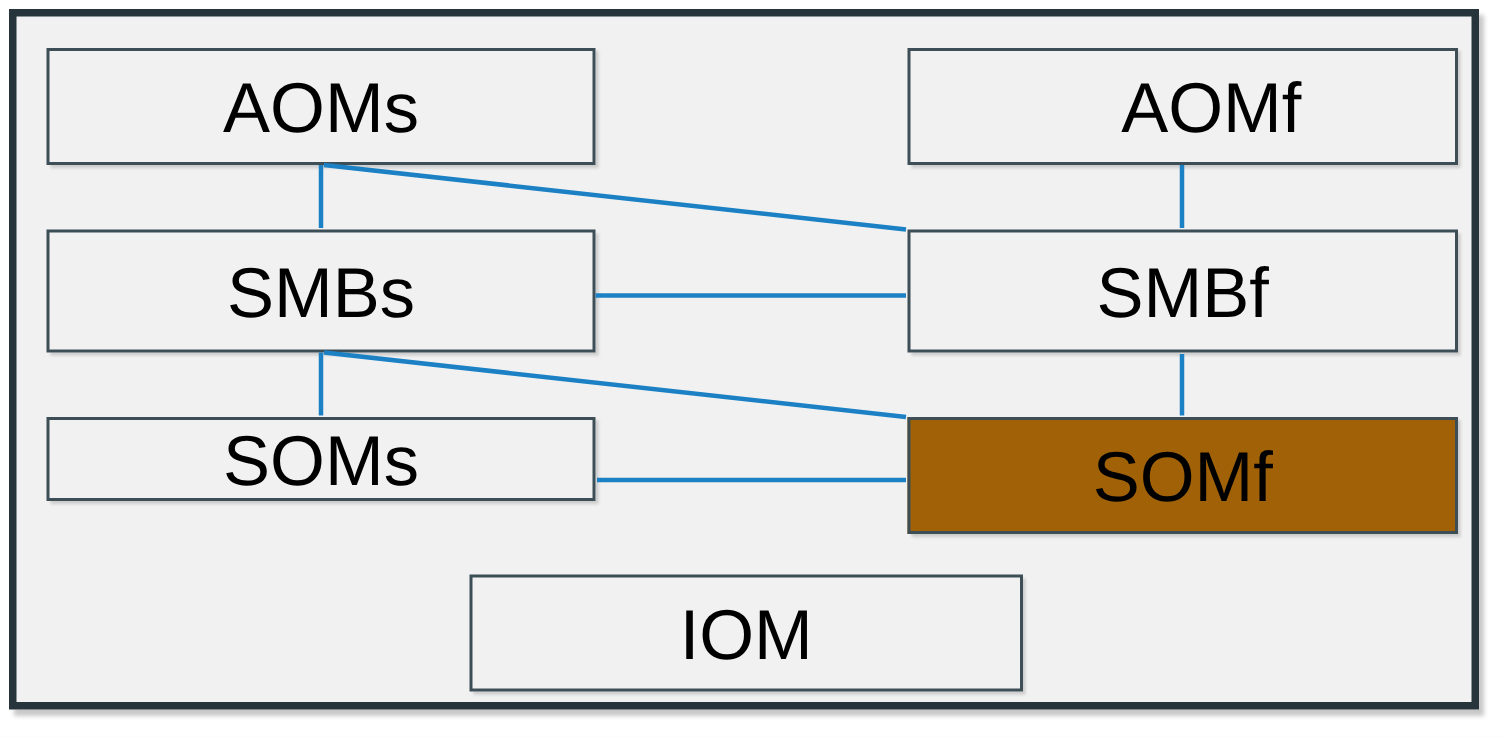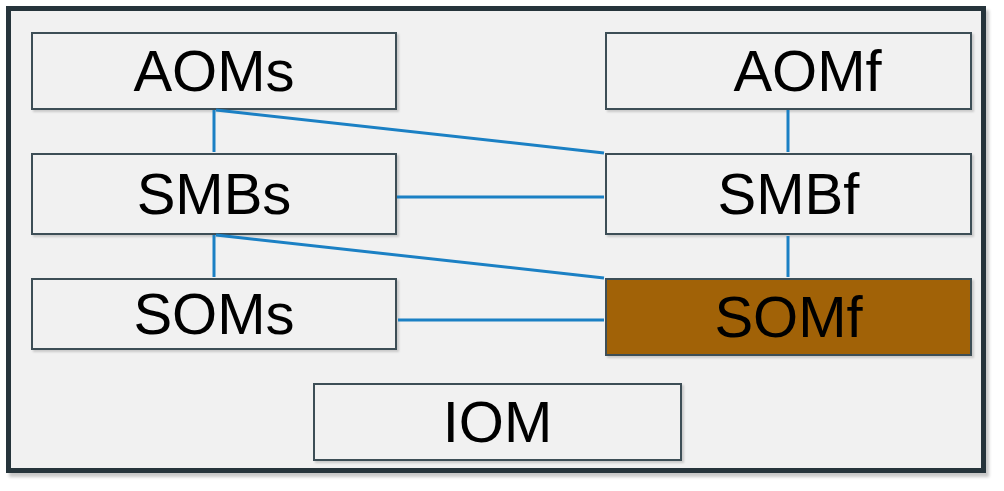--- a/index.html
+++ b/index.html
@@ -34,33 +34,33 @@
     position: absolute;
     background: #f1f1f1;
     border: 2px solid #3d4e56;
     box-sizing: border-box;
     display: flex;
     align-items: center;
     justify-content: center;
     box-shadow: 2px 2px 2px rgba(0,0,0,0.16);
   }
   .node .node-label {
-    font-size: 58px;
+    font-size: 47px;
     color: #000000;
     line-height: 1;
     letter-spacing: 0px;
     white-space: nowrap;
     user-select: none;
   }
   
   #node-aoms { left: 31px;  top: 32px;  width: 366px; height: 78px; }
   #node-aomf { left: 605px; top: 32px;  width: 367px; height: 78px; }
   #node-smbs { left: 31px;  top: 153px; width: 366px; height: 82px; }
   #node-smbf { left: 605px; top: 153px; width: 367px; height: 82px; }
-  #node-soms { left: 31px;  top: 278px; width: 366px; height: 72px; }
+  #node-soms { left: 31px;  top: 278px; width: 366px; height: 56px; }
   #node-somf { left: 605px; top: 278px; width: 367px; height: 78px; }
   #node-iom  { left: 313px; top: 383px; width: 369px; height: 78px; align-items: center; }
 
   
   #connectors {
     position: absolute;
     left: 0;
     top: 0;
     width: 1004px;
     height: 491px;

